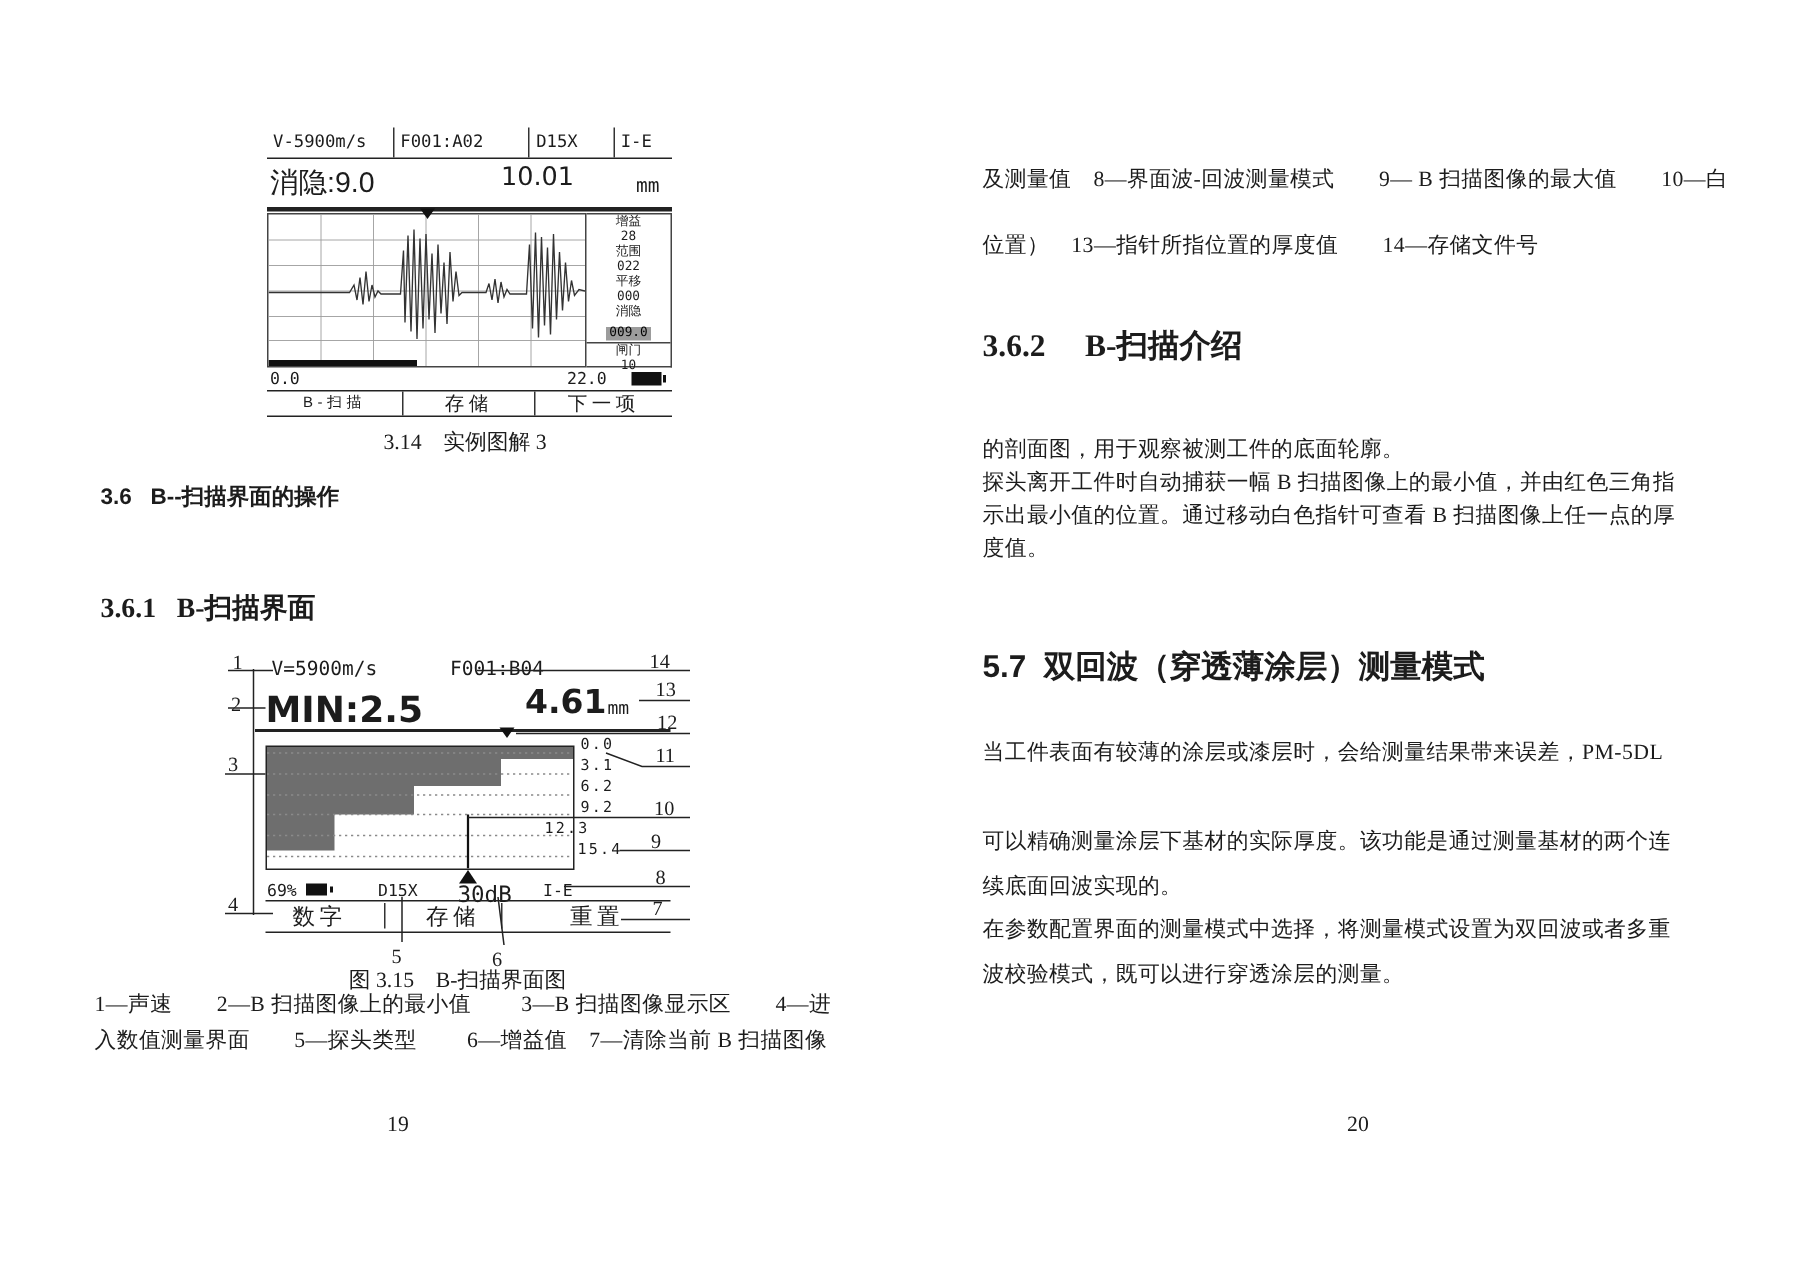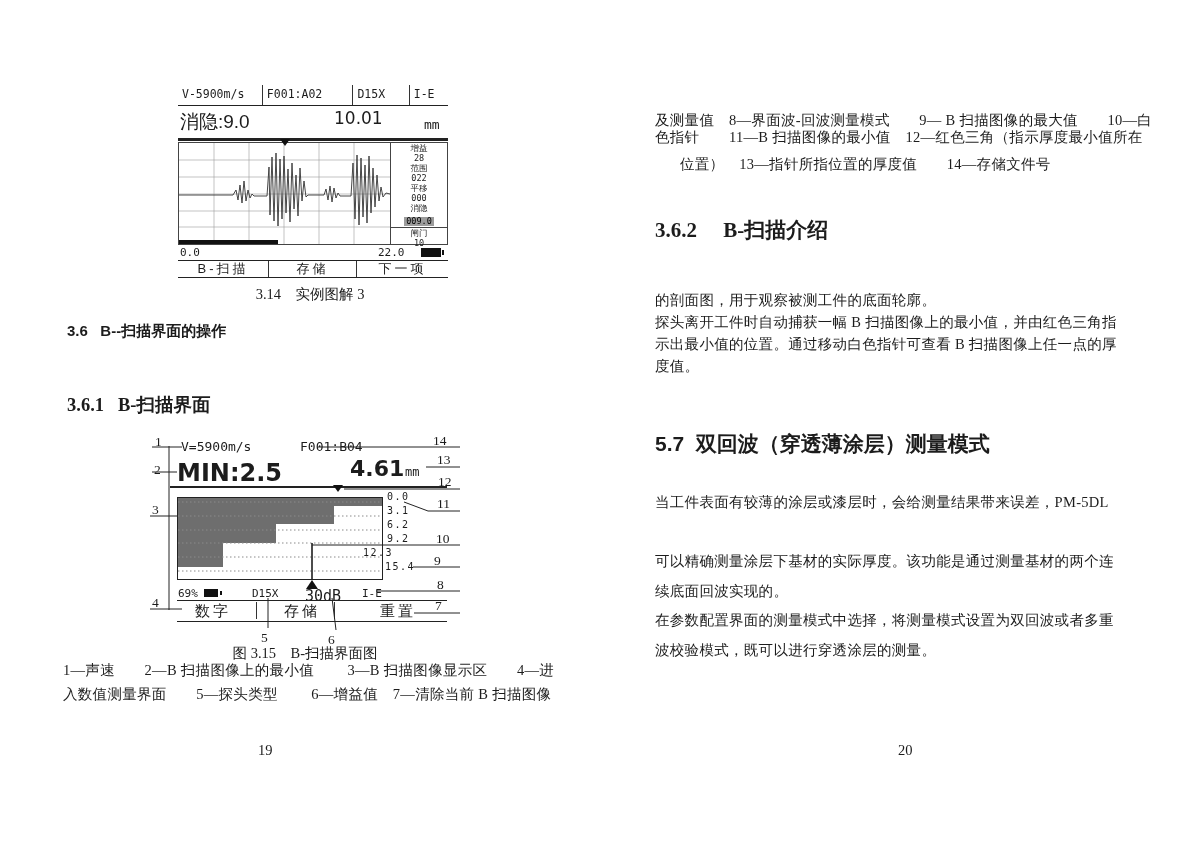--- a/index.html
+++ b/index.html
@@ -88,21 +88,21 @@
         <span class="pv">10</span>
       </div>
     </div>
 
     <div class="abs mono" style="left:2px;top:161px;font-size:11px;">0.0</div>
     <div class="abs mono" style="left:200px;top:161px;font-size:11px;">22.0</div>
     <div class="abs" style="left:243px;top:163px;width:20px;height:9px;background:#111;"></div>
     <div class="abs" style="left:264px;top:165px;width:2px;height:5px;background:#111;"></div>
 
     <div class="abs" style="left:0;top:175px;width:270px;height:18px;border-top:1.5px solid #222;border-bottom:1.5px solid #222;box-sizing:border-box;display:flex;">
-      <div class="menu-item" style="width:90px;border-right:1px solid #333;line-height:15px;font-size:13px;">B-扫描</div>
+      <div class="menu-item" style="width:90px;border-right:1px solid #333;line-height:15px;font-size:10px;">B-扫描</div>
       <div class="menu-item" style="width:87px;border-right:1px solid #333;line-height:15px;font-size:13px;">存储</div>
       <div class="menu-item" style="width:91px;line-height:15px;font-size:13px;">下一项</div>
     </div>
   </div>
   <div class="abs serif center nowrap" style="left:210px;top:285px;width:200px;font-size:14.5px;">3.14　实例图解 3</div>
 
   <div class="abs heading" style="left:67px;top:322px;font-size:15px;">3.6   B--扫描界面的操作</div>
   <div class="abs heading" style="left:67px;top:392px;font-size:18.5px;font-family:'Liberation Serif',serif;">3.6.1   B-扫描界面</div>
 
   <div class="abs lcd13" style="left:181px;top:439px;">V=5900m/s</div>
@@ -194,22 +194,21 @@
   </svg>
 
   <div class="abs serif center nowrap" style="left:165px;top:644px;width:280px;font-size:14.5px;">图 3.15　B-扫描界面图</div>
 
   <div class="abs bodyline" style="left:63px;top:660px;">1—声速　　2—B 扫描图像上的最小值　　 3—B 扫描图像显示区　　4—进</div>
   <div class="abs bodyline" style="left:63px;top:684px;">入数值测量界面　　5—探头类型　　 6—增益值　7—清除当前 B 扫描图像</div>
 
   <div class="abs serif" style="left:258px;top:742px;font-size:14.5px;">19</div>
 
   <div class="abs bodyline" style="left:655px;top:100px;margin-top:10px;">及测量值　8—界面波-回波测量模式　　9— B 扫描图像的最大值　　10—白</div>
-  <div class="abs bodyline" style="left:655px;top:127px;">色指针　　11—B 扫描图像的最小值　12—红色三角（指示厚度最小值所在</div>
-  <div class="abs bodyline" style="left:655px;top:154px;margin-left:25px;">位置）　13—指针所指位置的厚度值　　14—存储文件号</div>
+  <div class="abs bodyline" style="left:655px;top:154px;">位置）　13—指针所指位置的厚度值　　14—存储文件号</div>
 
   <div class="abs heading" style="left:655px;top:216px;font-size:21px;font-family:'Liberation Serif',serif;">3.6.2　 B-扫描介绍</div>
 
   <div class="abs bodyline" style="left:655px;top:290px;">的剖面图，用于观察被测工件的底面轮廓。</div>
   <div class="abs bodyline" style="left:655px;top:312px;">探头离开工件时自动捕获一幅 B 扫描图像上的最小值，并由红色三角指</div>
   <div class="abs bodyline" style="left:655px;top:334px;">示出最小值的位置。通过移动白色指针可查看 B 扫描图像上任一点的厚</div>
   <div class="abs bodyline" style="left:655px;top:356px;">度值。</div>
 
   <div class="abs heading" style="left:655px;top:430px;font-size:21px;">5.7  双回波（穿透薄涂层）测量模式</div>
 

